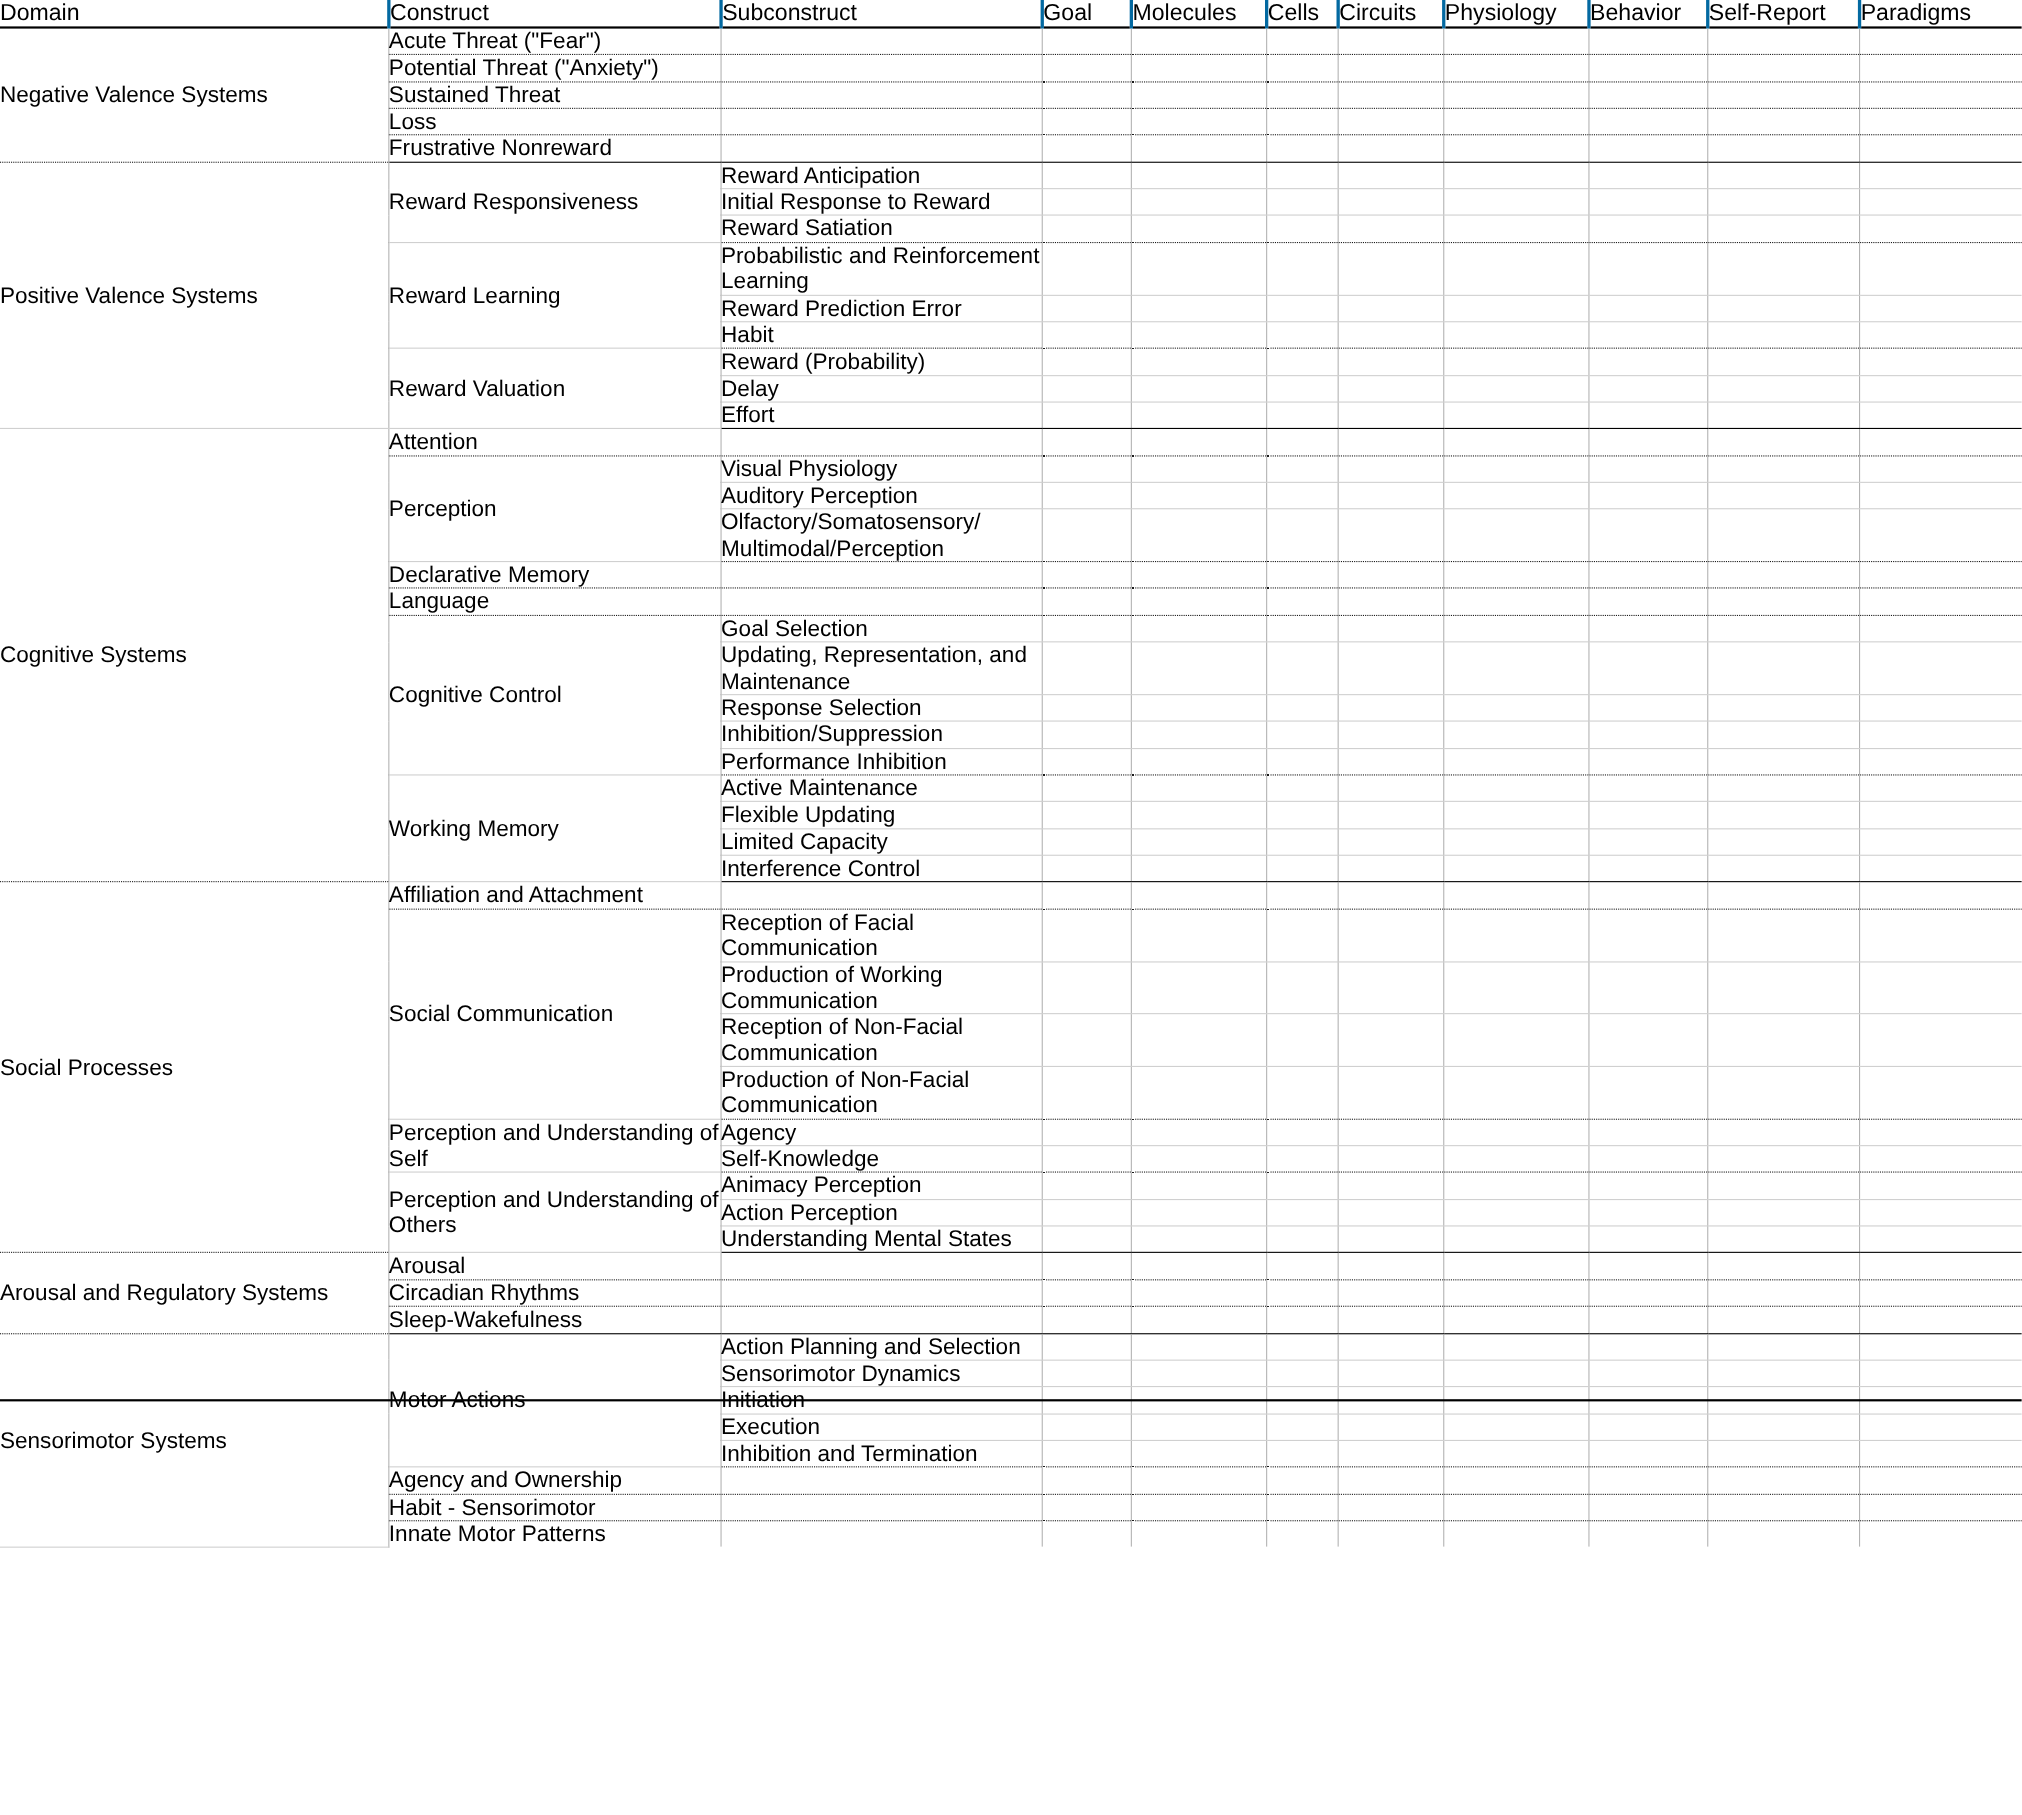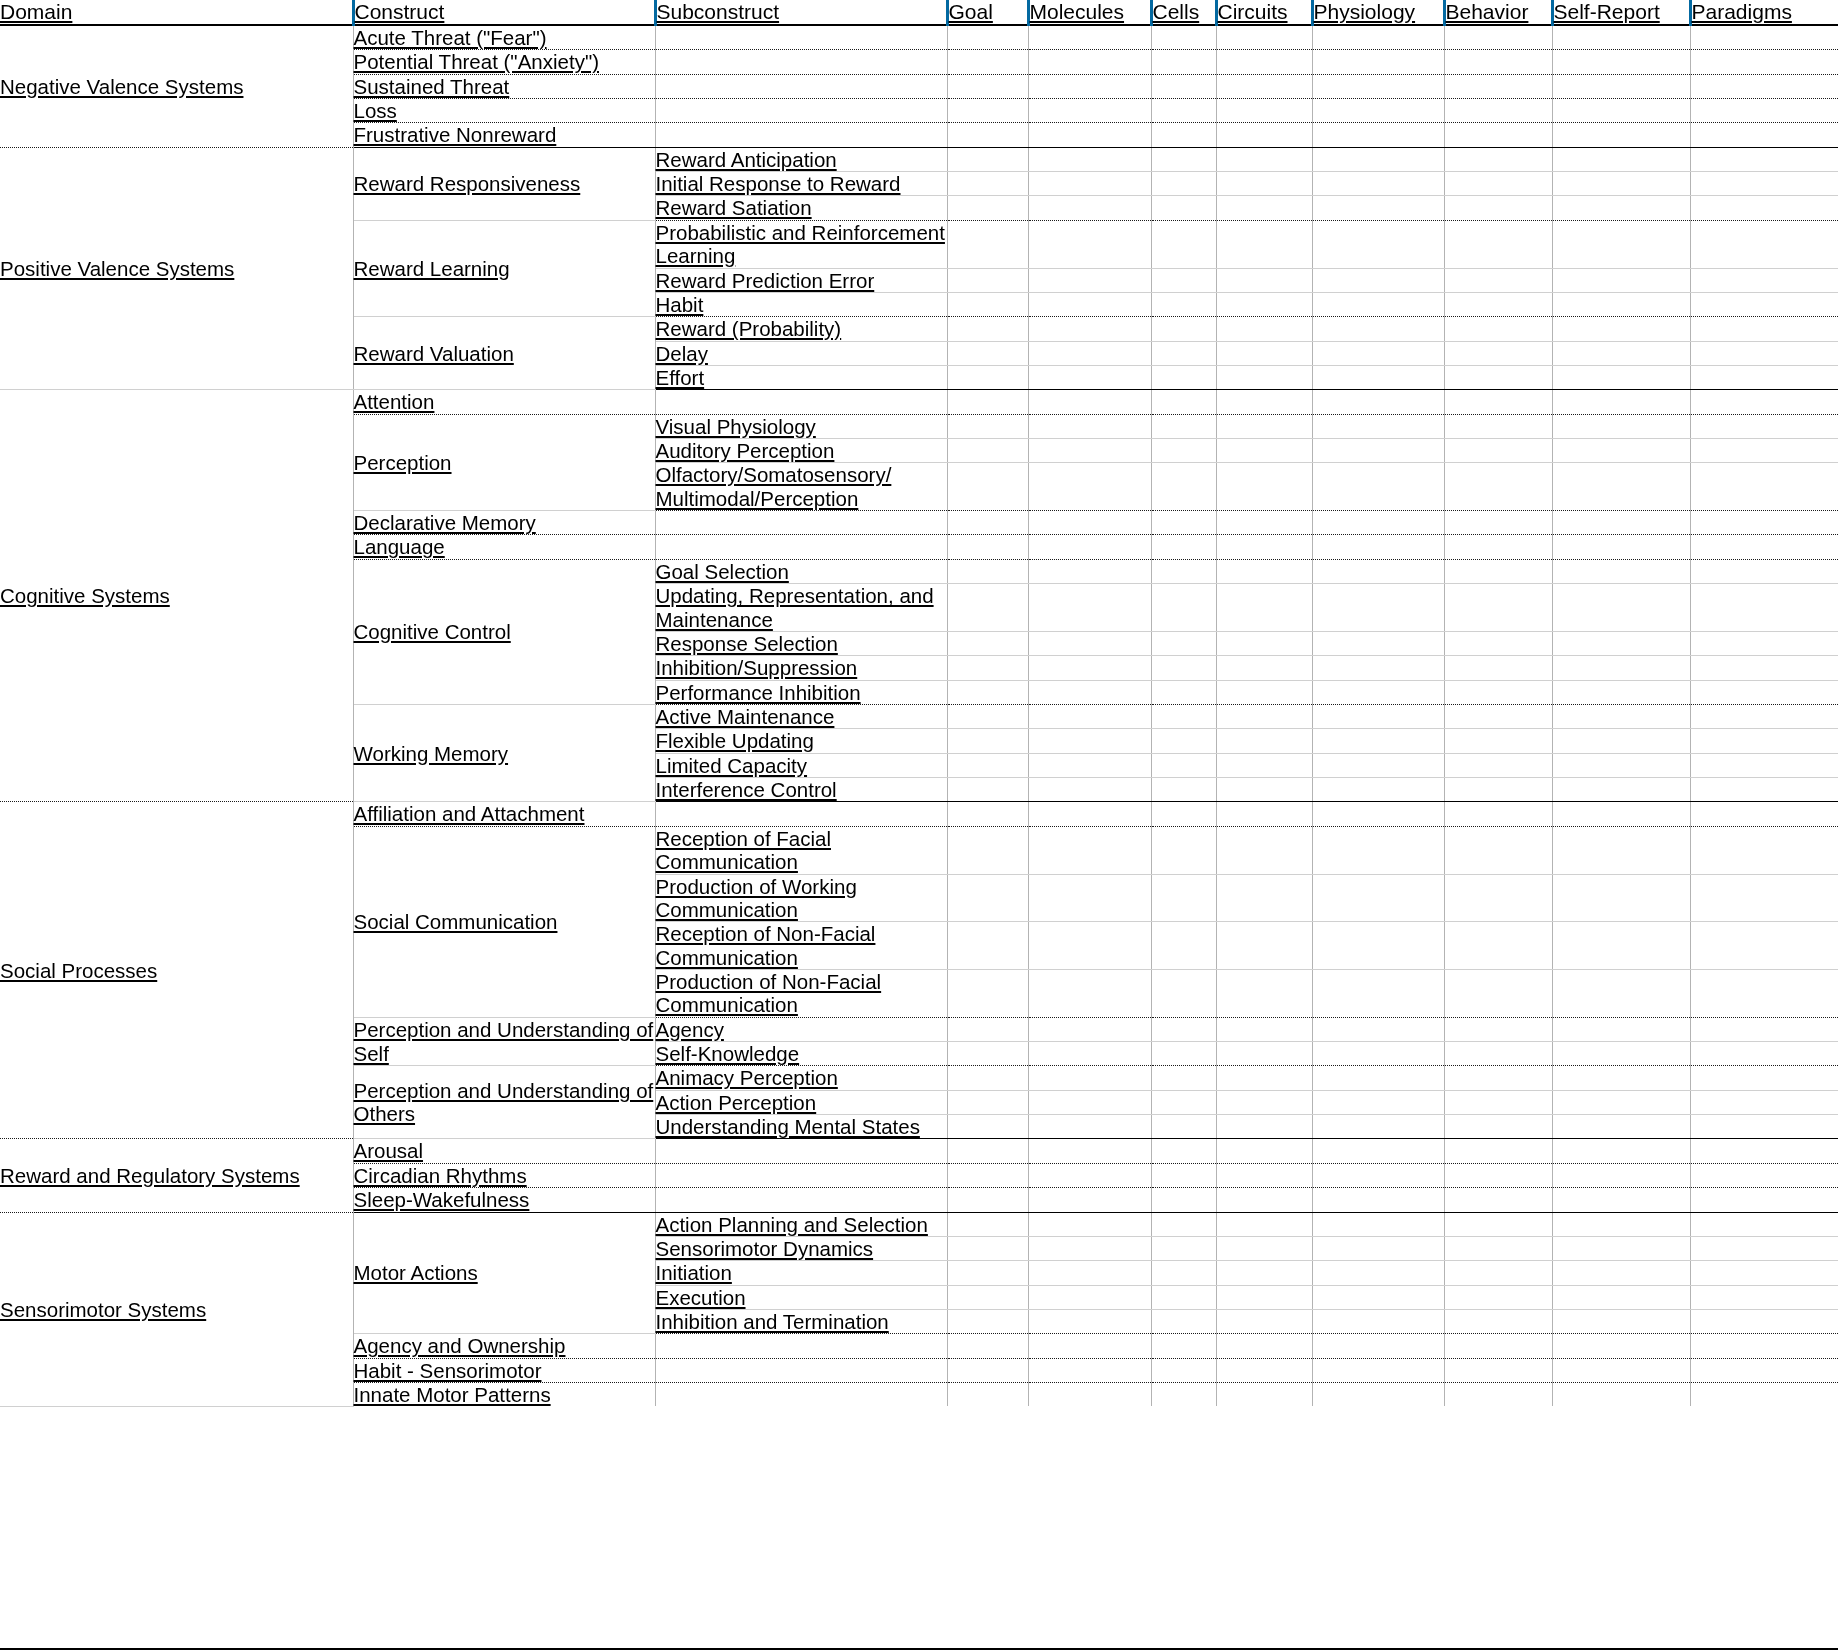--- a/index.html
+++ b/index.html
@@ -83,22 +83,21 @@
 
   
   td.span-cell { border-bottom: none; }
 
   .txt { display: block; }
   .txt.wrap { white-space: normal; }
 
   #table-wrap {
     position: relative;
     width: 1838px;
-    height: 1650px;
-    text-decoration: underline;
+    height: 1274px;
   }
   .bottom-rule {
     position: absolute;
     left: 0;
     bottom: 0;
     width: 1838px;
     height: 2px;
     background: #000000;
   }
 </style>
@@ -686,21 +685,21 @@
           <td class="unit-cell"></td>
           <td class="unit-cell"></td>
           <td class="unit-cell"></td>
           <td class="unit-cell"></td>
           <td class="unit-cell"></td>
           <td class="unit-cell"></td>
           <td class="unit-cell last"></td>
         </tr>
         <tr class="sep-dot">
           <td class="domain-cell span-cell" rowspan="3">
-            <span class="txt wrap">Reward and Regulatory Systems</span>
+            <span class="txt wrap">Arousal and Regulatory Systems</span>
           </td>
           <td class="construct-cell" rowspan="1">
             <span class="txt wrap">Arousal</span>
           </td>
           <td class="subconstruct-cell"></td>
           <td class="unit-cell"></td>
           <td class="unit-cell"></td>
           <td class="unit-cell"></td>
           <td class="unit-cell"></td>
           <td class="unit-cell"></td>

